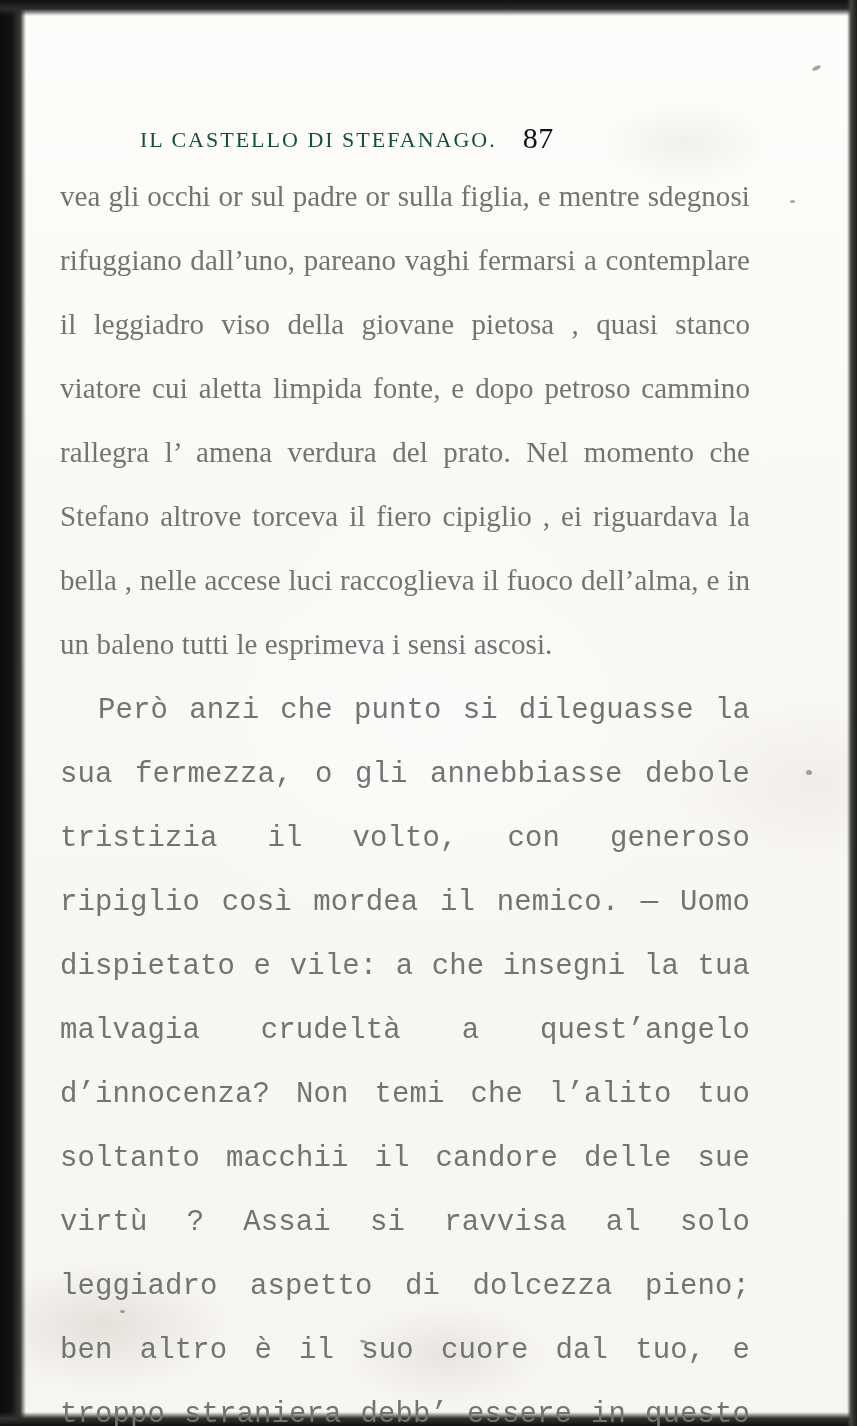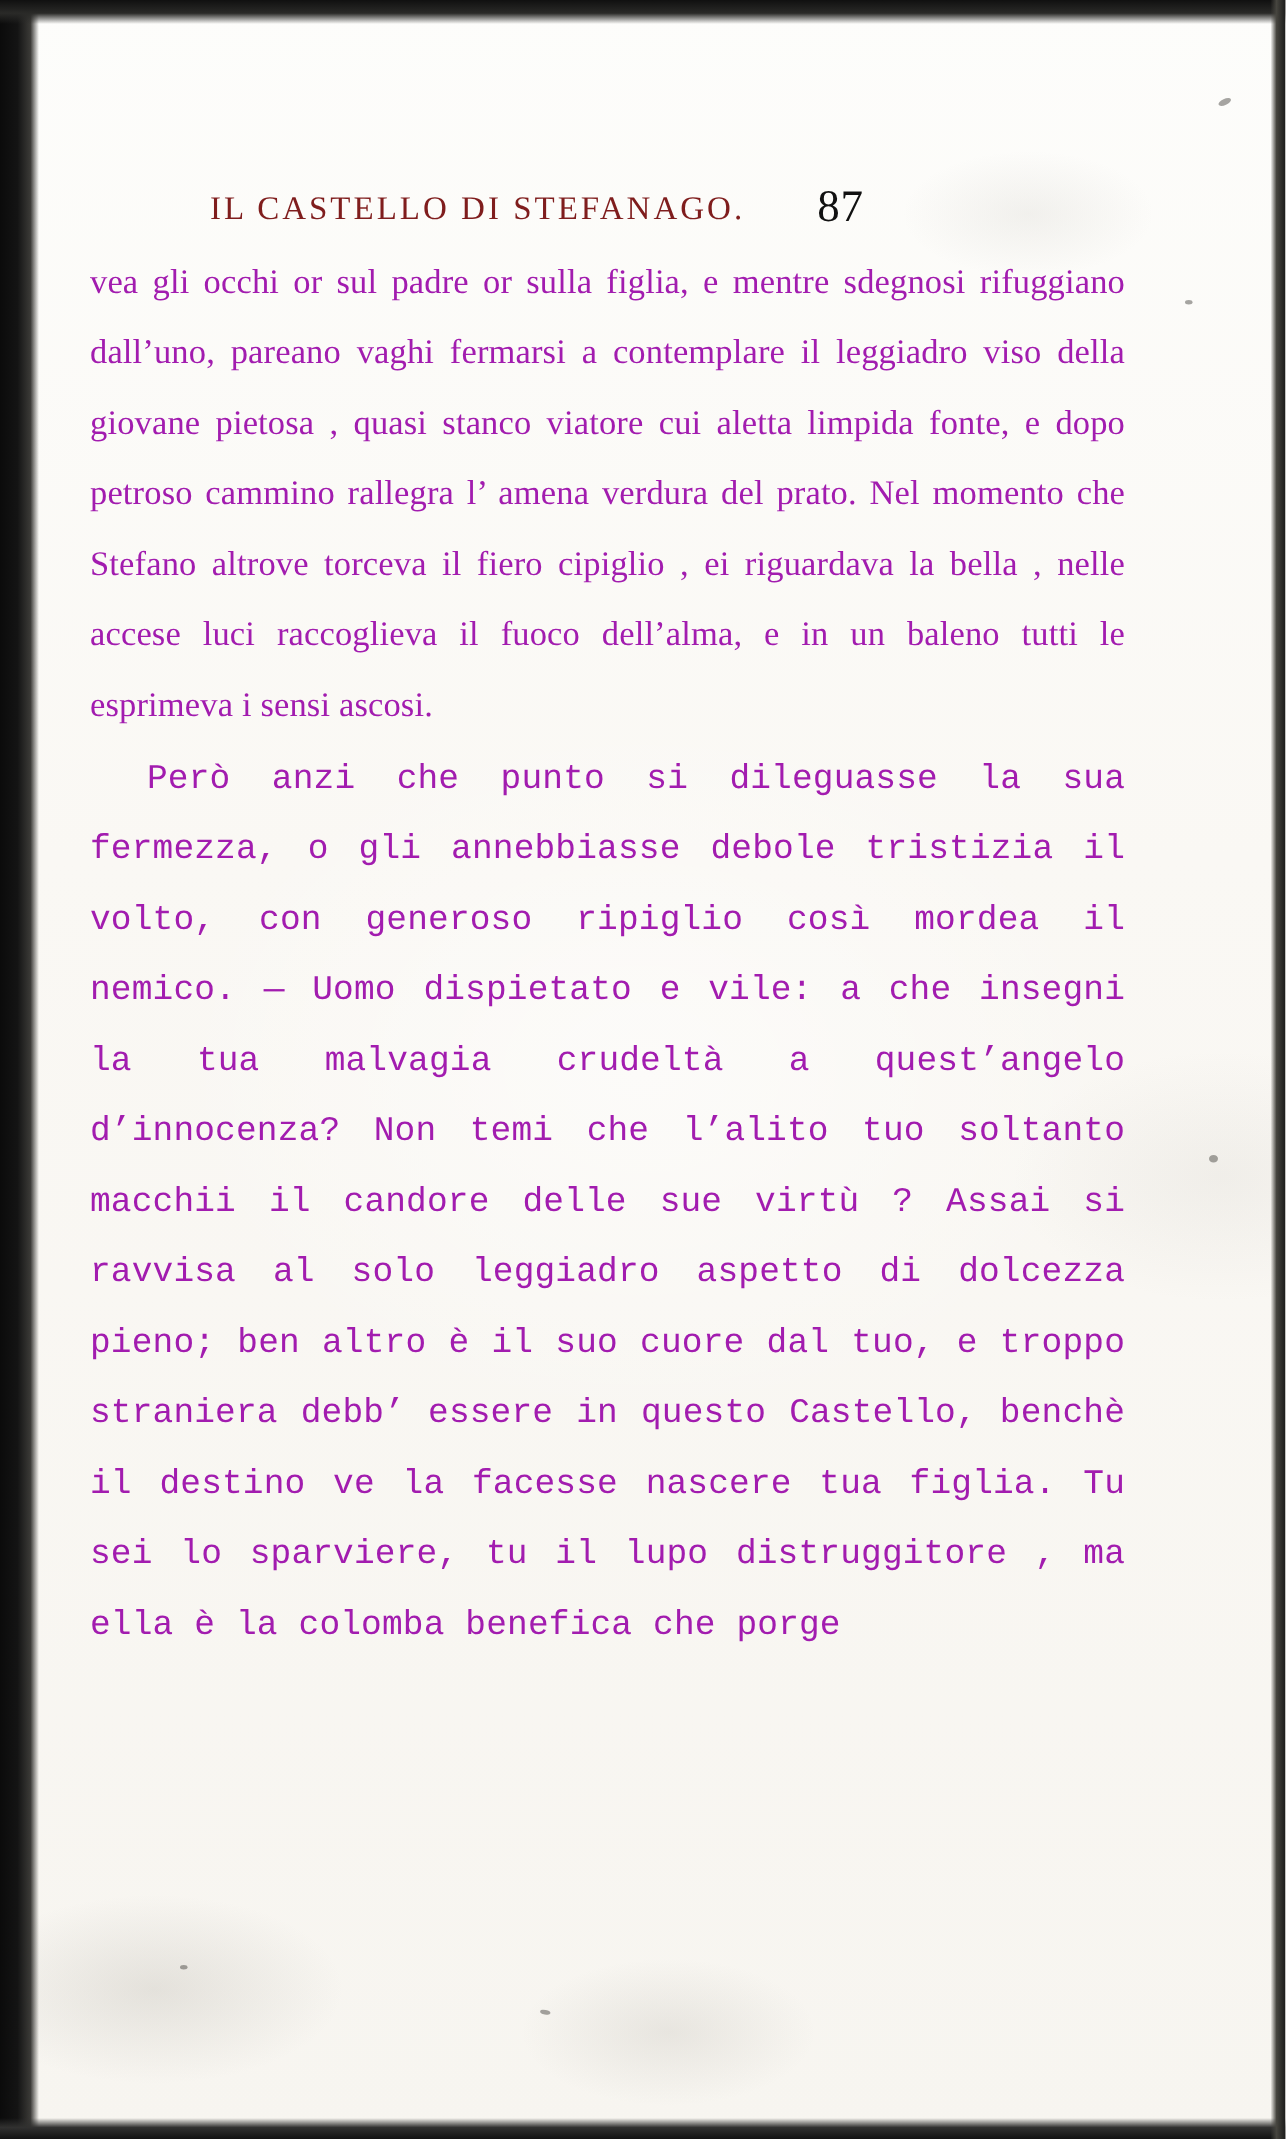--- a/index.html
+++ b/index.html
@@ -74,41 +74,41 @@
     display: flex;
     align-items: baseline;
     justify-content: flex-start;
     margin: 0 0 10px 0;
     padding-left: 80px;
   }
   .running-head {
     font-family: "Liberation Serif", serif;
     font-size: 22px;
     letter-spacing: 2.0px;
-    color: #7f1d1d;
+    color: #14532d;
     text-transform: uppercase;
     white-space: nowrap;
     font-variant: small-caps;
   }
   .page-number {
-    margin-left: 48px;
+    margin-left: 26px;
     font-family: "Liberation Serif", serif;
     font-size: 30px;
     color: #111;
     font-weight: 400;
     letter-spacing: 0.5px;
     position: relative;
     top: 1px;
   }
 
   .body-text {
     font-family: "Liberation Serif", serif;
-    font-size: 23px;
-    line-height: 47px;
-    color: #a21caf;
+    font-size: 29px;
+    line-height: 64px;
+    color: #737373;
     text-align: justify;
     text-justify: inter-word;
     margin: 0;
     letter-spacing: 0.1px;
     -webkit-font-smoothing: none;
   }
   .body-text.para-indent {
     text-indent: 38px;
     font-family: Liberation Mono, monospace;
   }

